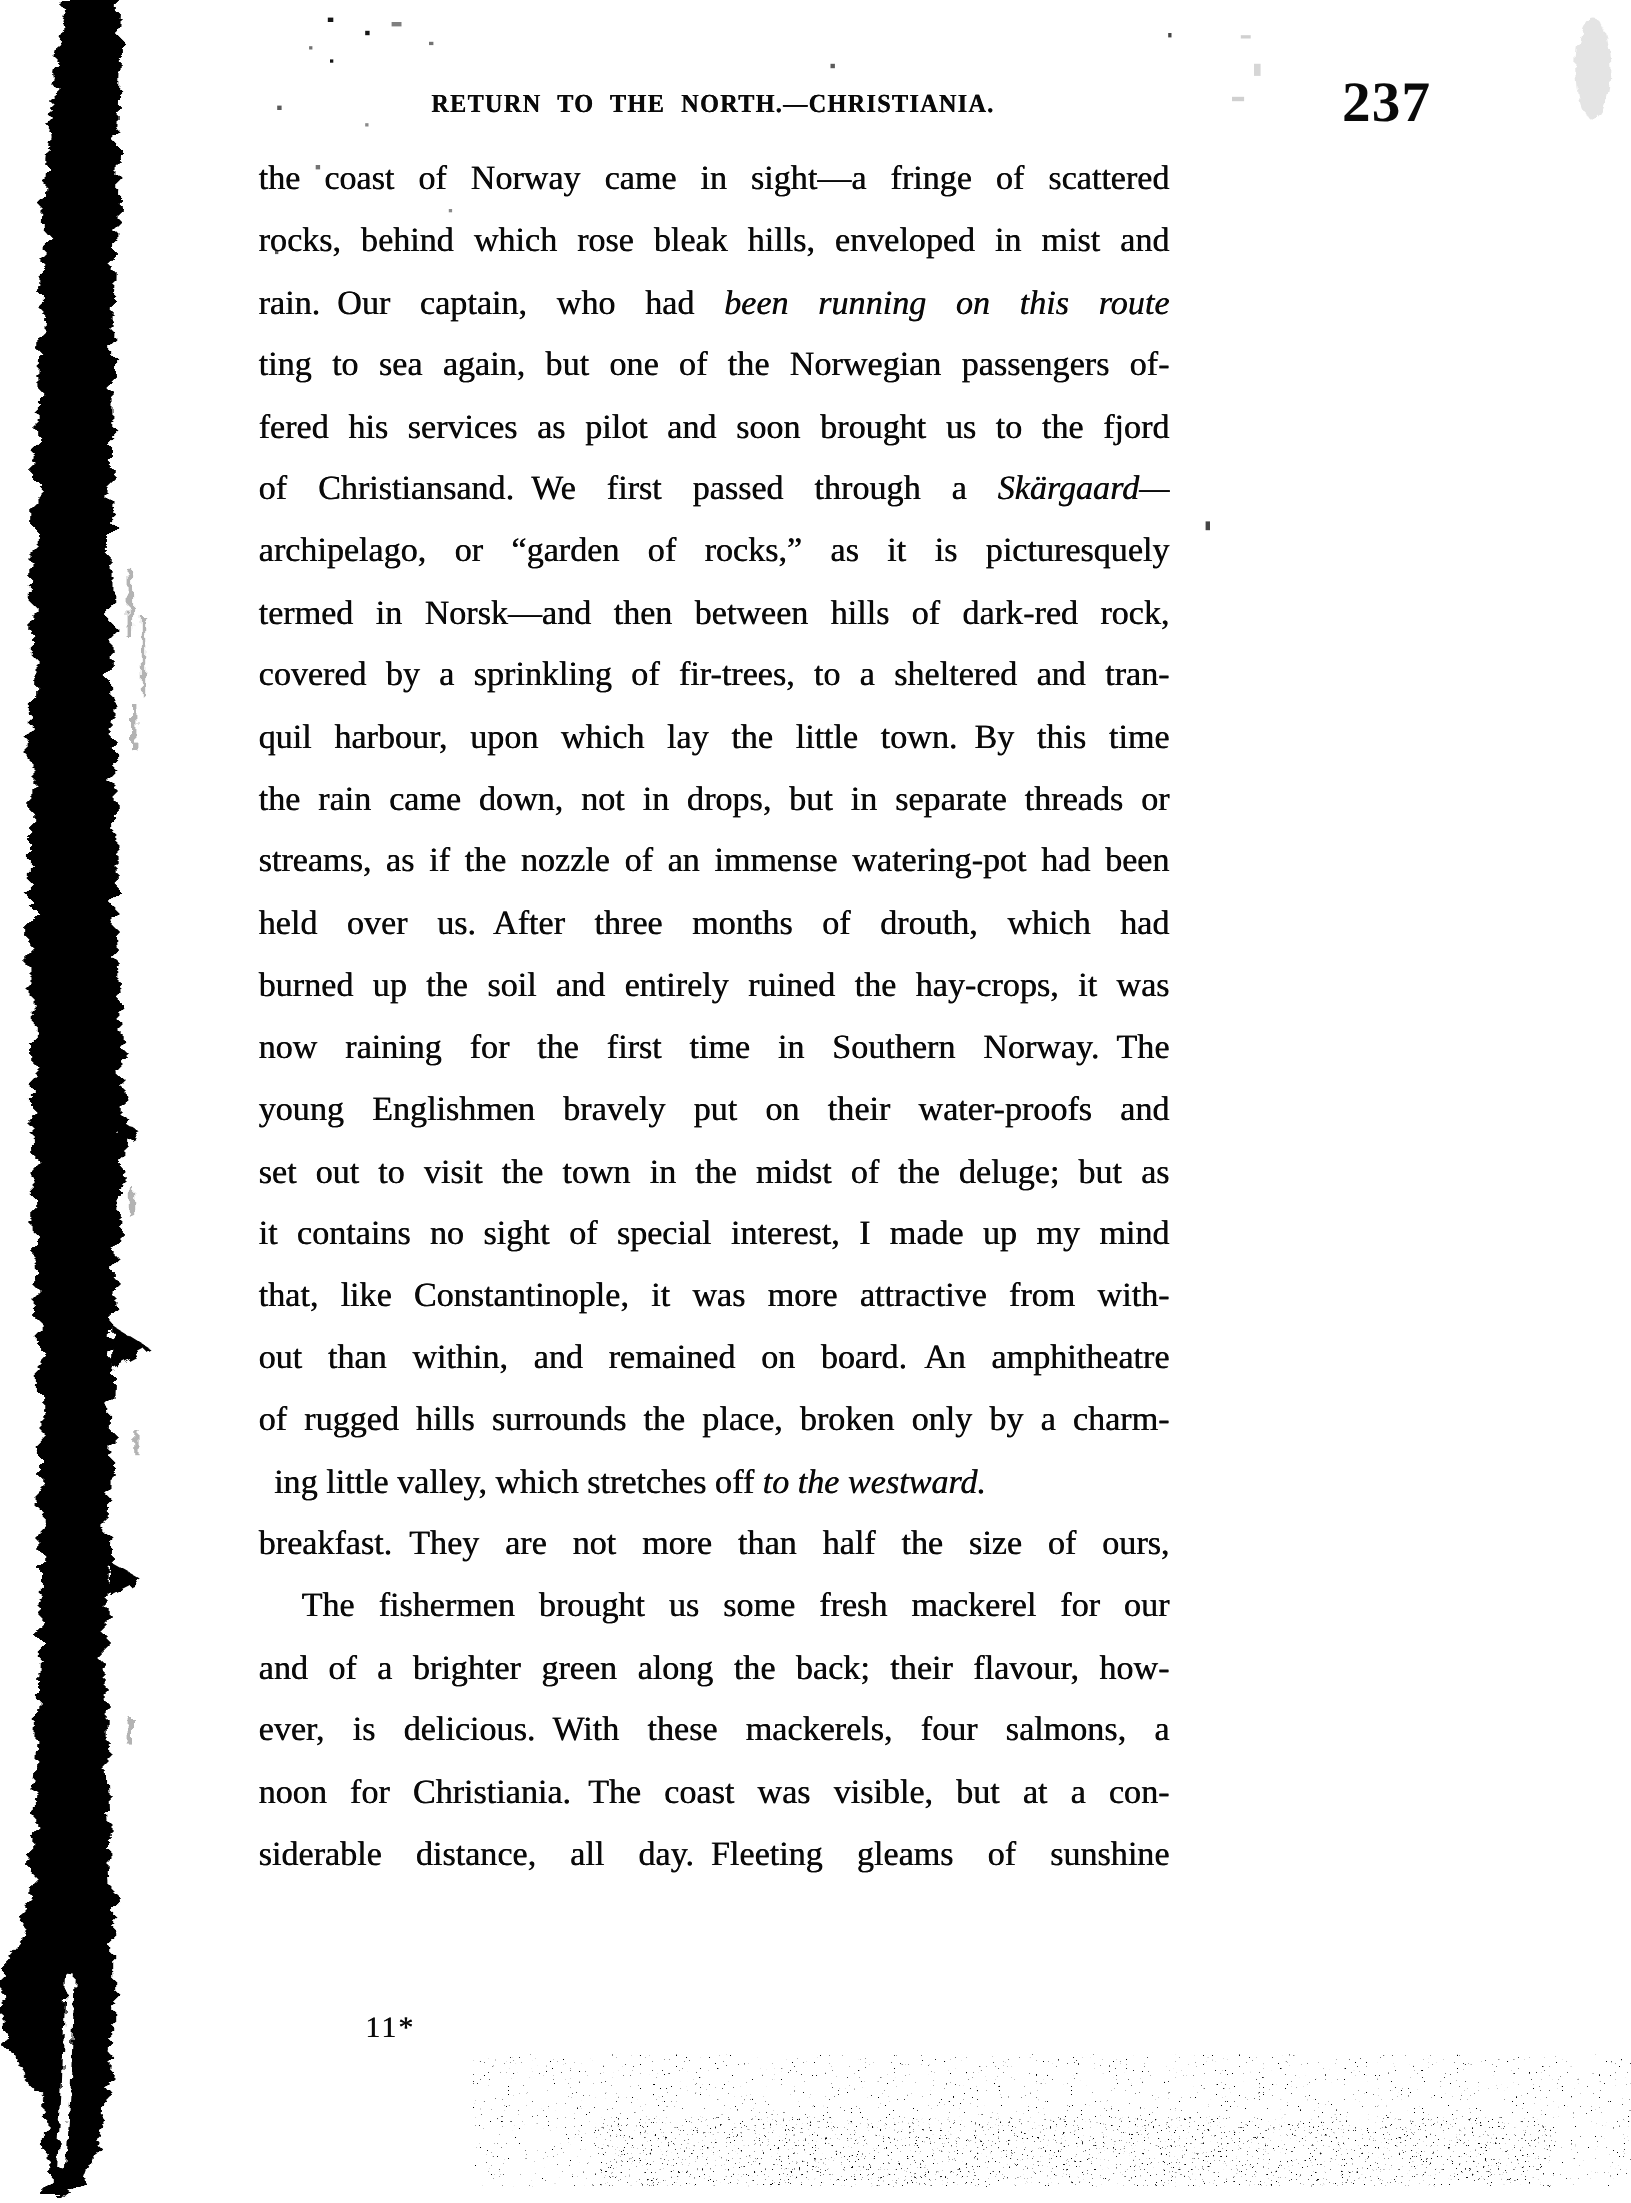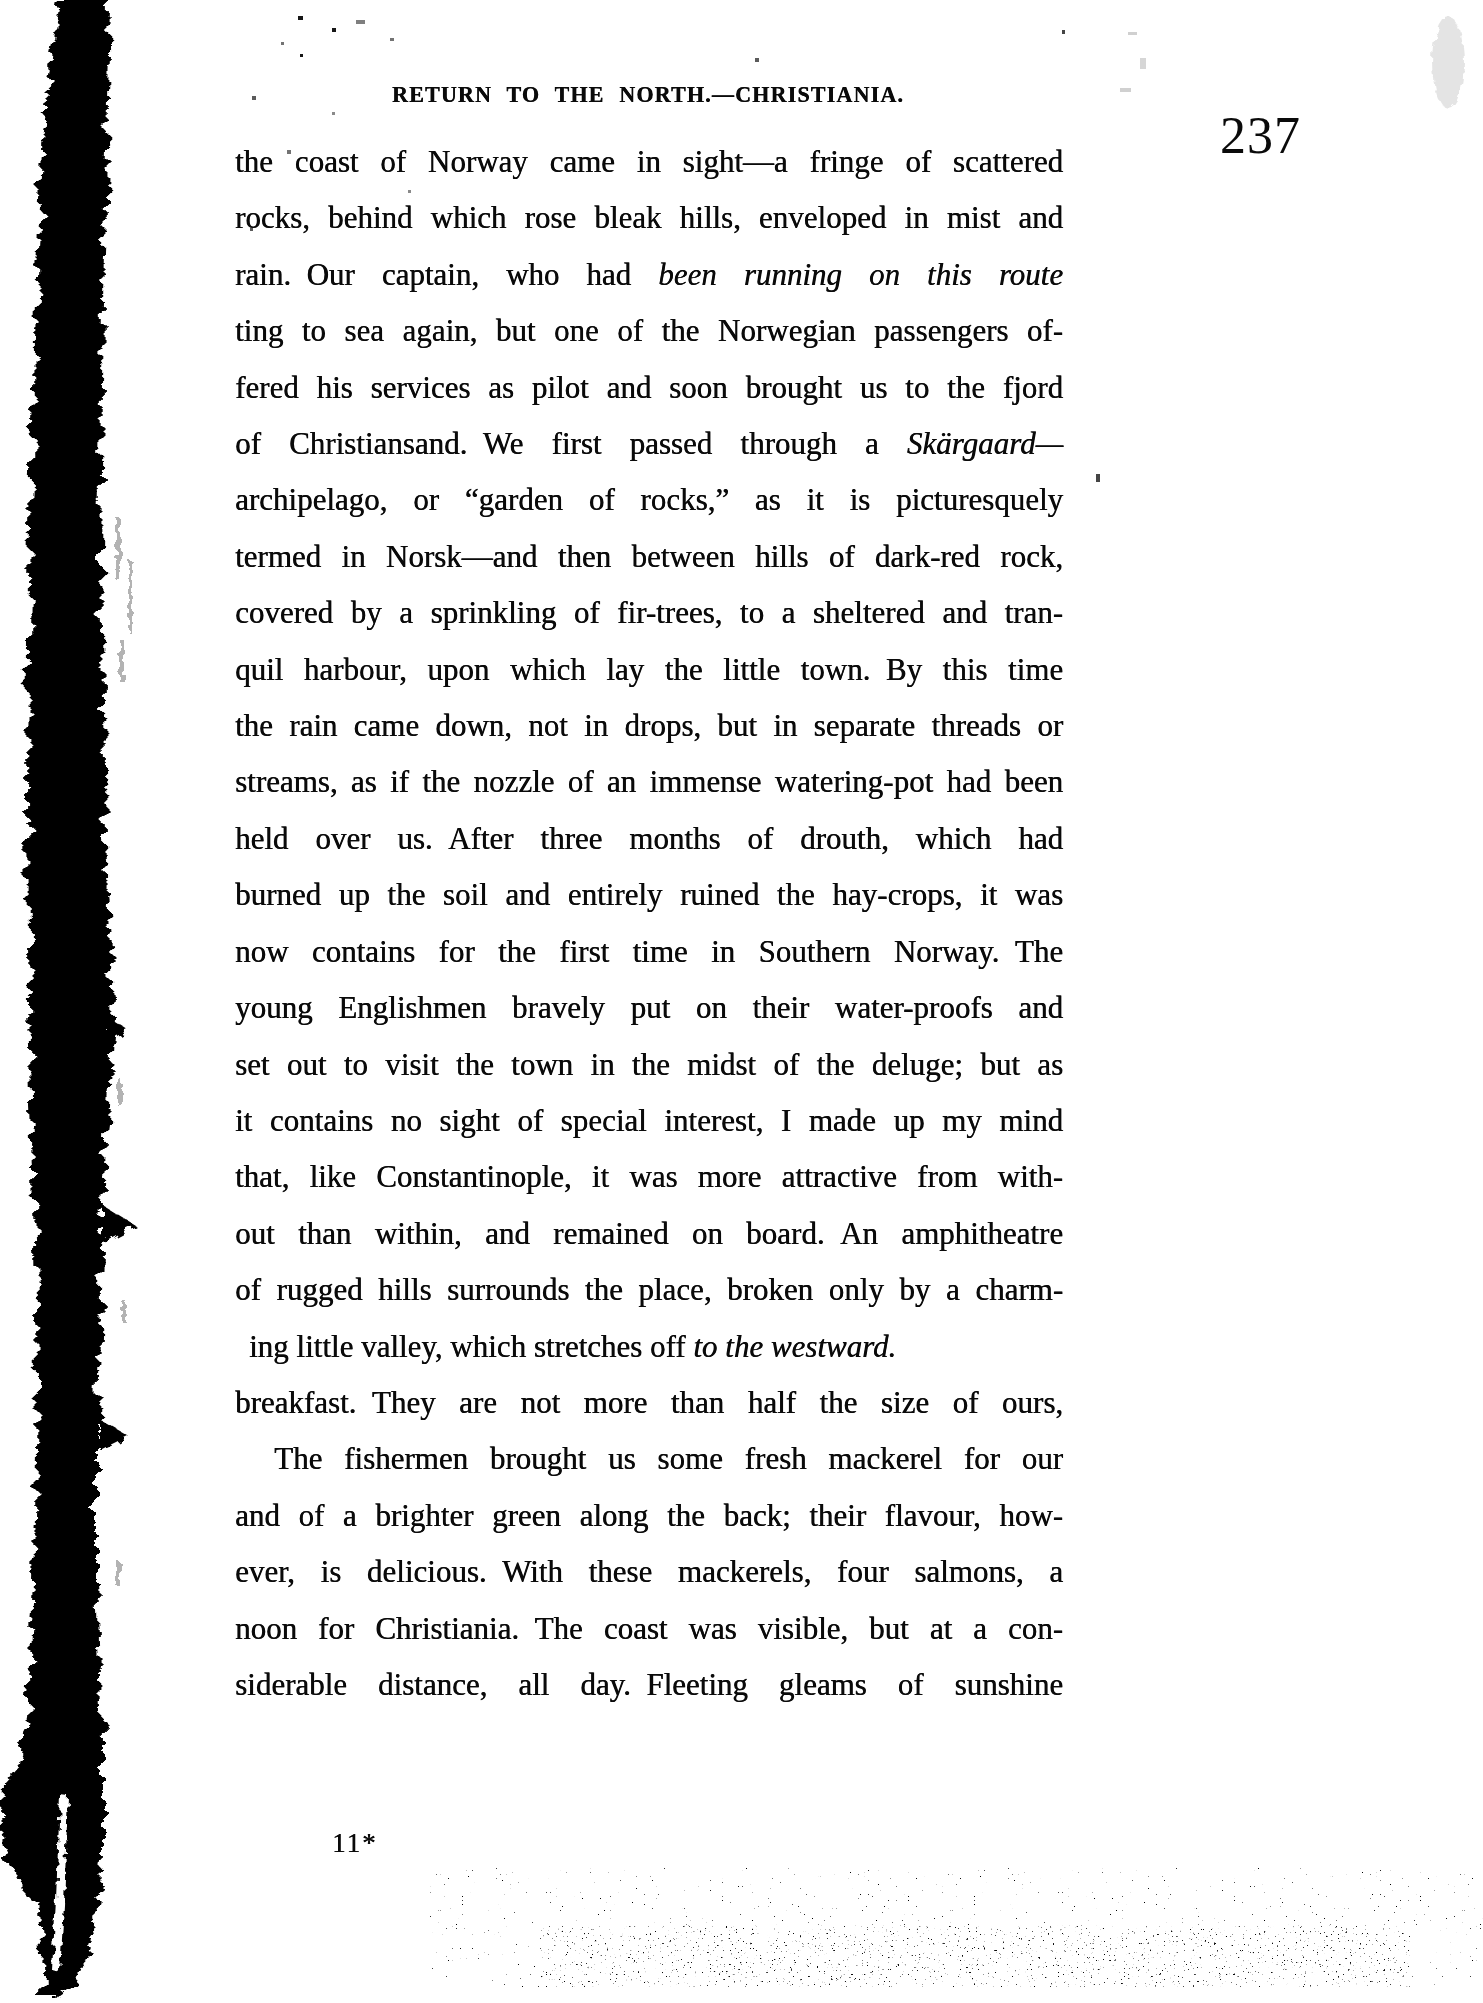--- a/index.html
+++ b/index.html
@@ -16,21 +16,21 @@
   .running-head {
     position:absolute; left:233px; top:80px; width:830px; z-index:2;
     text-align:center;
     font-size:22px; font-weight:bold;
     letter-spacing:1.2px; word-spacing:8px;
     transform:scaleY(1.08); transform-origin:top center;
     text-shadow:0.4px 0 0 currentColor;
   }
   .page-number {
     position:absolute; left:1220px; top:64px; z-index:2;
-    font-size:52px; font-weight:normal; letter-spacing:1px;margin-top:42px;
+    font-size:52px; font-weight:bold; letter-spacing:1px;
   }
 
   .textblock {
     position:absolute; left:235px; top:134px; width:828px; z-index:2;
     font-size:31px; line-height:56.4px;
   }
   .line {
     text-align:justify; text-align-last:justify; text-justify:inter-word;
     text-shadow:0.45px 0 0 currentColor;
   }
@@ -127,21 +127,21 @@
       <div class="line"><span>fered his services as pilot and soon brought us to the fjord</span></div>
       <div class="line"><span>of Christiansand. We first passed through a </span><span class="it">Skärgaard—</span></div>
       <div class="line"><span>archipelago, or “garden of rocks,” as it is picturesquely</span></div>
       <div class="line"><span>termed in Norsk—and then between hills of dark-red rock,</span></div>
       <div class="line"><span>covered by a sprinkling of fir-trees, to a sheltered and tran-</span></div>
       <div class="line"><span>quil harbour, upon which lay the little town. By this time</span></div>
       <div class="line"><span>the rain came down, not in drops, but in separate threads or</span></div>
       <div class="line"><span>streams, as if the nozzle of an immense watering-pot had been</span></div>
       <div class="line"><span>held over us. After three months of drouth, which had</span></div>
       <div class="line"><span>burned up the soil and entirely ruined the hay-crops, it was</span></div>
-      <div class="line"><span>now contains for the first time in Southern Norway. The</span></div>
+      <div class="line"><span>now raining for the first time in Southern Norway. The</span></div>
       <div class="line"><span>young Englishmen bravely put on their water-proofs and</span></div>
       <div class="line"><span>set out to visit the town in the midst of the deluge; but as</span></div>
       <div class="line"><span>it contains no sight of special interest, I made up my mind</span></div>
       <div class="line"><span>that, like Constantinople, it was more attractive from with-</span></div>
       <div class="line"><span>out than within, and remained on board. An amphitheatre</span></div>
       <div class="line"><span>of rugged hills surrounds the place, broken only by a charm-</span></div>
       <div class="line no-just"><span>ing little valley, which stretches off </span><span class="it">to the westward.</span></div>
       <div class="line"><span>breakfast. They are not more than half the size of ours,</span></div>
       <div class="line indent"><span>The fishermen brought us some fresh mackerel for our</span></div>
       <div class="line"><span>and of a brighter green along the back; their flavour, how-</span></div>

